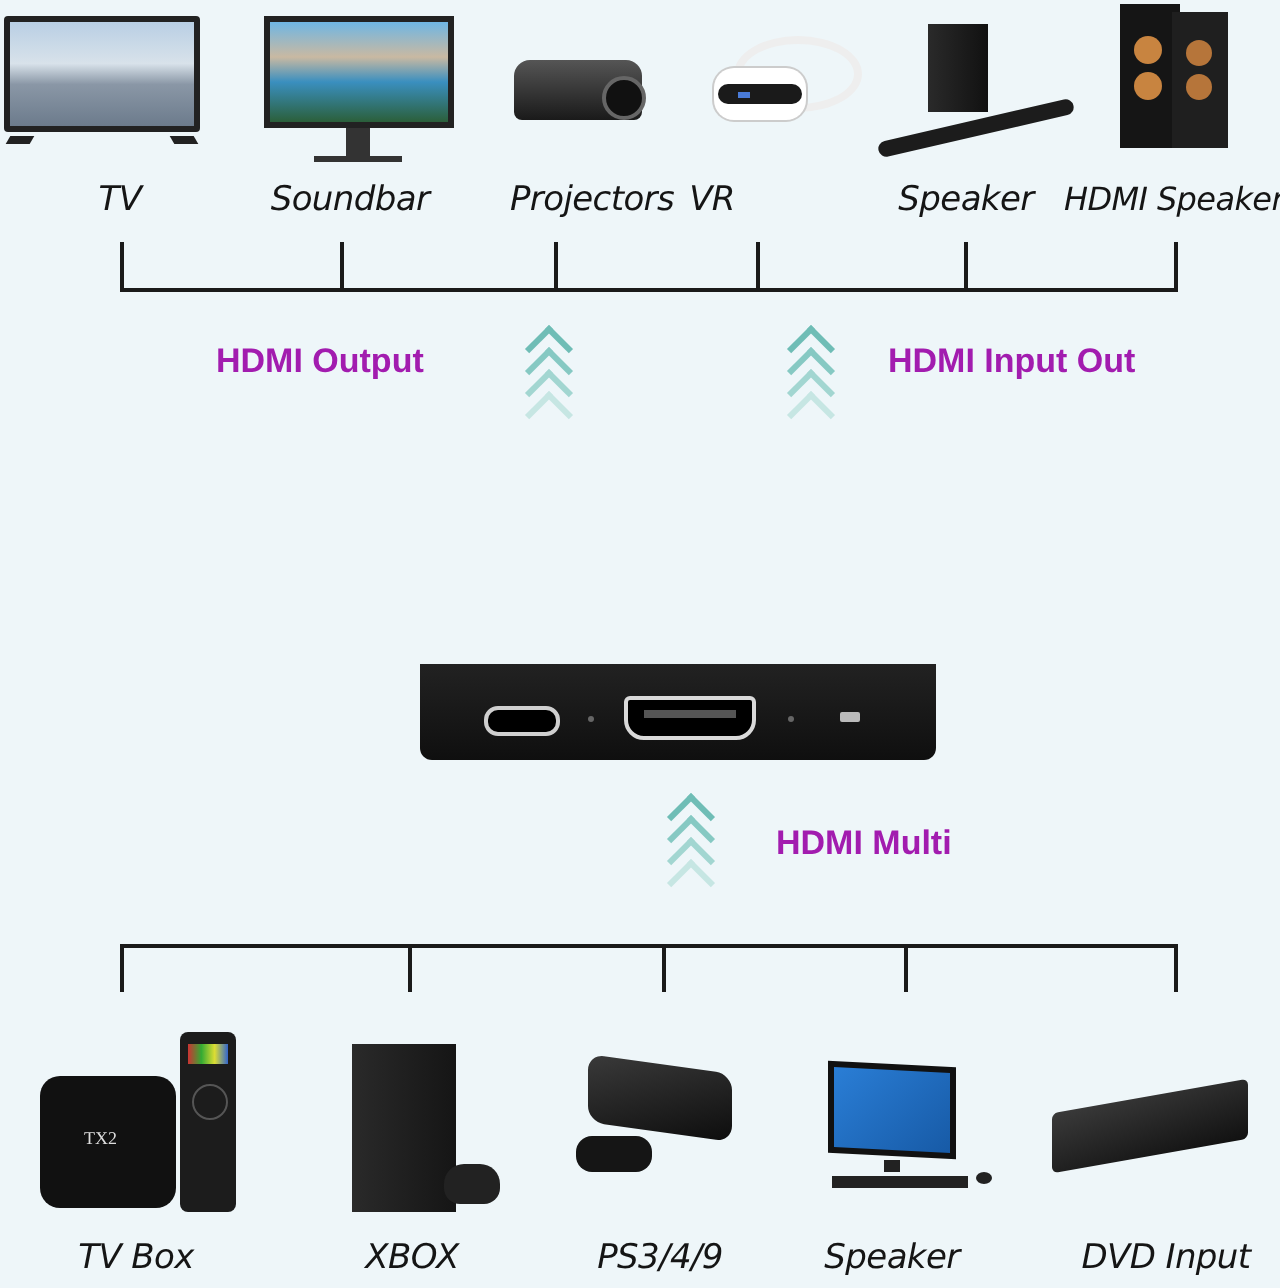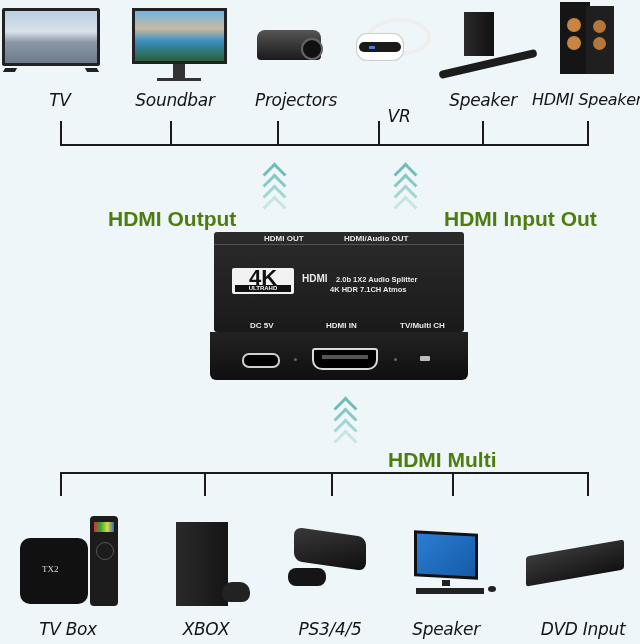--- a/index.html
+++ b/index.html
@@ -1,19 +1,19 @@
 <!DOCTYPE html>
 <html><head>
 <meta charset="utf-8">
 <style>
   html, body { margin:0; padding:0; }
   body { width:640px; height:644px; background:#eef6f9; position:relative; overflow:hidden; font-family:"DejaVu Sans", sans-serif; color:#111; }
   .label { position:absolute; font-size:17px; color:#151515; text-align:center; white-space:nowrap; transform:translateX(-50%); letter-spacing:-0.3px;font-style:italic; }
   .line { position:absolute; background:#1a1a1a; }
-  .title { position:absolute; font-family:"Liberation Sans", sans-serif; font-weight:bold; font-size:21px; color:#4d7c0f; white-space:nowrap;margin-top:36px; }
+  .title { position:absolute; font-family:"Liberation Sans", sans-serif; font-weight:bold; font-size:17px; color:#a21caf; white-space:nowrap; }
   .chev { position:absolute; width:26px; }
   .chev span { display:block; width:14px; height:14px; border-left:3px solid; border-top:3px solid; transform:rotate(45deg); margin:0 auto -6px auto; }
   
   .box { position:absolute; left:210px; top:232px; width:258px; height:148px; }
   .box-top { position:absolute; left:4px; top:0; width:250px; height:100px; background:linear-gradient(180deg,#2b2b2b,#1a1a1a); border-radius:3px; }
   .box-front { position:absolute; left:0; top:100px; width:258px; height:48px; background:linear-gradient(180deg,#222,#0f0f0f); border-radius:0 0 6px 6px; }
   .box-text { position:absolute; color:#e8e8e8; font-family:"Liberation Sans", sans-serif; font-weight:bold; font-size:8px; white-space:nowrap; }
   .logo4k { position:absolute; left:18px; top:36px; width:62px; height:26px; background:#f2f2f2; border-radius:2px; }
   .logo4k .big { position:absolute; left:0; top:-3px; width:62px; text-align:center; font-family:"Liberation Sans", sans-serif; font-weight:900; font-size:22px; color:#111; }
   .logo4k .sub { position:absolute; left:3px; bottom:2px; width:56px; height:7px; background:#111; color:#f2f2f2; font-size:6px; line-height:7px; text-align:center; font-family:"Liberation Sans", sans-serif; font-weight:bold; }
@@ -64,21 +64,21 @@
   <div style="position:absolute;left:26px;top:4px;width:28px;height:68px;background:#1f1f1f;"></div>
   <div style="position:absolute;left:7px;top:16px;width:14px;height:14px;border-radius:50%;background:#c88440;"></div>
   <div style="position:absolute;left:7px;top:34px;width:14px;height:14px;border-radius:50%;background:#c88440;"></div>
   <div style="position:absolute;left:33px;top:18px;width:13px;height:13px;border-radius:50%;background:#b6753a;"></div>
   <div style="position:absolute;left:33px;top:35px;width:13px;height:13px;border-radius:50%;background:#b6753a;"></div>
 </div>
 
 <div class="label" style="left:60px;top:90px;">TV</div>
 <div class="label" style="left:175px;top:90px;">Soundbar</div>
 <div class="label" style="left:296px;top:90px;">Projectors</div>
-<div class="label" style="left:399px;top:90px;margin-top:16px;">VR</div>
+<div class="label" style="left:356px;top:90px;">VR</div>
 <div class="label" style="left:483px;top:90px;">Speaker</div>
 <div class="label" style="left:587px;top:90px;font-size:16px;">HDMI Speaker</div>
 
 <div>
   <div class="line" style="left:60px;top:144px;width:528px;height:2px;"></div>
   <div class="line" style="left:60px;top:121px;width:2px;height:25px;"></div>
   <div class="line" style="left:170px;top:121px;width:2px;height:25px;"></div>
   <div class="line" style="left:277px;top:121px;width:2px;height:25px;"></div>
   <div class="line" style="left:378px;top:121px;width:2px;height:25px;"></div>
   <div class="line" style="left:482px;top:121px;width:2px;height:25px;"></div>
@@ -94,35 +94,20 @@
 </div>
 <div class="chev" style="left:392px;top:166px;">
   <span style="color:#6fbdb6;"></span>
     <span style="color:#86c9c3;"></span>
     <span style="color:#a2d6d1;"></span>
     <span style="color:#c6e6e3;"></span>
 </div>
 <div class="title" style="left:444px;top:171px;">HDMI Input Out</div>
 
 <div class="box">
-  <div class="box-top">
-    <div class="box-text" style="left:50px;top:2px;">HDMI OUT</div>
-    <div class="box-text" style="left:130px;top:2px;">HDMI/Audio OUT</div>
-    <div style="position:absolute;left:0;top:12px;width:250px;height:1px;background:#555;"></div>
-    <div class="logo4k">
-      <div class="big">4K</div>
-      <div class="sub">ULTRAHD</div>
-    </div>
-    <div class="box-text" style="left:88px;top:41px;font-size:10px;font-weight:900;">HDMI</div>
-    <div class="box-text" style="left:122px;top:43px;font-size:7.5px;">2.0b  1X2 Audio Splitter</div>
-    <div class="box-text" style="left:116px;top:53px;font-size:7.5px;">4K HDR 7.1CH Atmos</div>
-    <div class="box-text" style="left:36px;top:89px;">DC 5V</div>
-    <div class="box-text" style="left:112px;top:89px;">HDMI IN</div>
-    <div class="box-text" style="left:186px;top:89px;">TV/Multi CH</div>
-  </div>
   <div class="box-front">
     <div class="port-usb"></div>
     <div class="led" style="left:84px;top:26px;"></div>
     <div class="port-hdmi"></div>
     <div class="led" style="left:184px;top:26px;"></div>
     <div class="port-opt"></div>
   </div>
 </div>
 
 <div class="chev" style="left:332px;top:400px;">
@@ -167,15 +152,15 @@
   <div style="position:absolute;left:2px;top:56px;width:68px;height:6px;background:#222;"></div>
   <div style="position:absolute;left:74px;top:54px;width:8px;height:6px;border-radius:50%;background:#222;"></div>
 </div>
 
 <div class="dev" style="left:526px;top:540px;width:100px;height:50px;">
   <div style="position:absolute;left:0;top:8px;width:98px;height:30px;background:linear-gradient(170deg,#3a3a3a,#111);transform:skewY(-10deg);border-radius:3px;"></div>
 </div>
 
 <div class="label" style="left:68px;top:619px;">TV Box</div>
 <div class="label" style="left:206px;top:619px;">XBOX</div>
-<div class="label" style="left:330px;top:619px;">PS3/4/5</div>
+<div class="label" style="left:330px;top:619px;">PS3/4/9</div>
 <div class="label" style="left:446px;top:619px;">Speaker</div>
 <div class="label" style="left:583px;top:619px;">DVD Input</div>
 
 </body></html>

